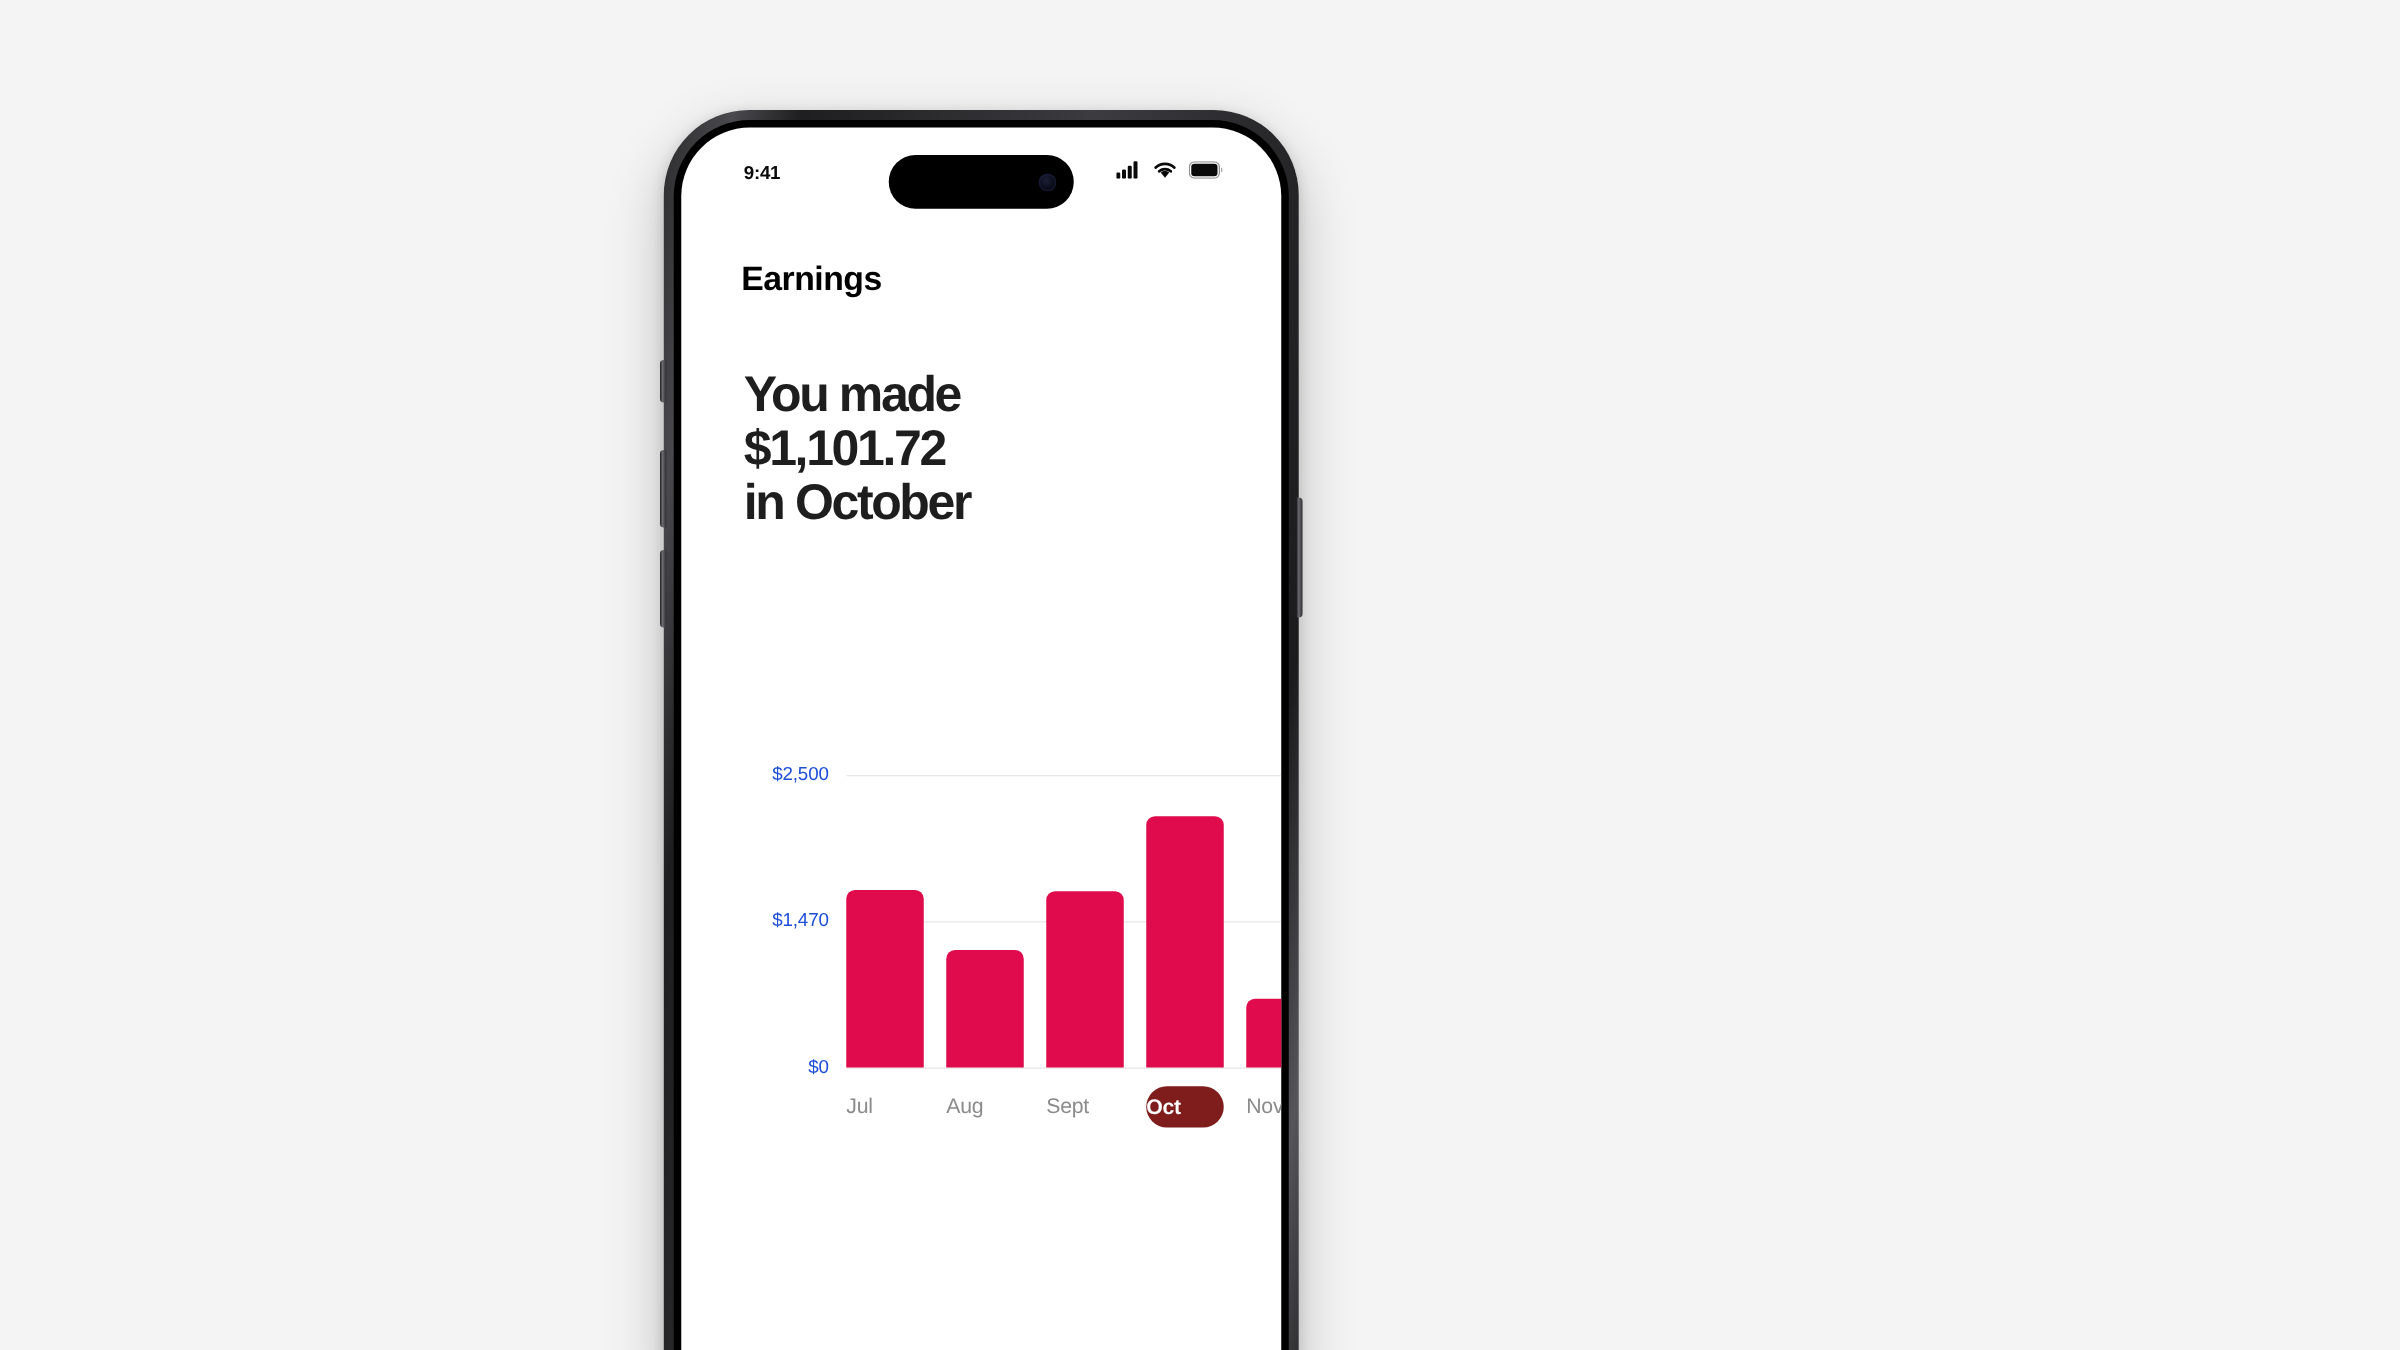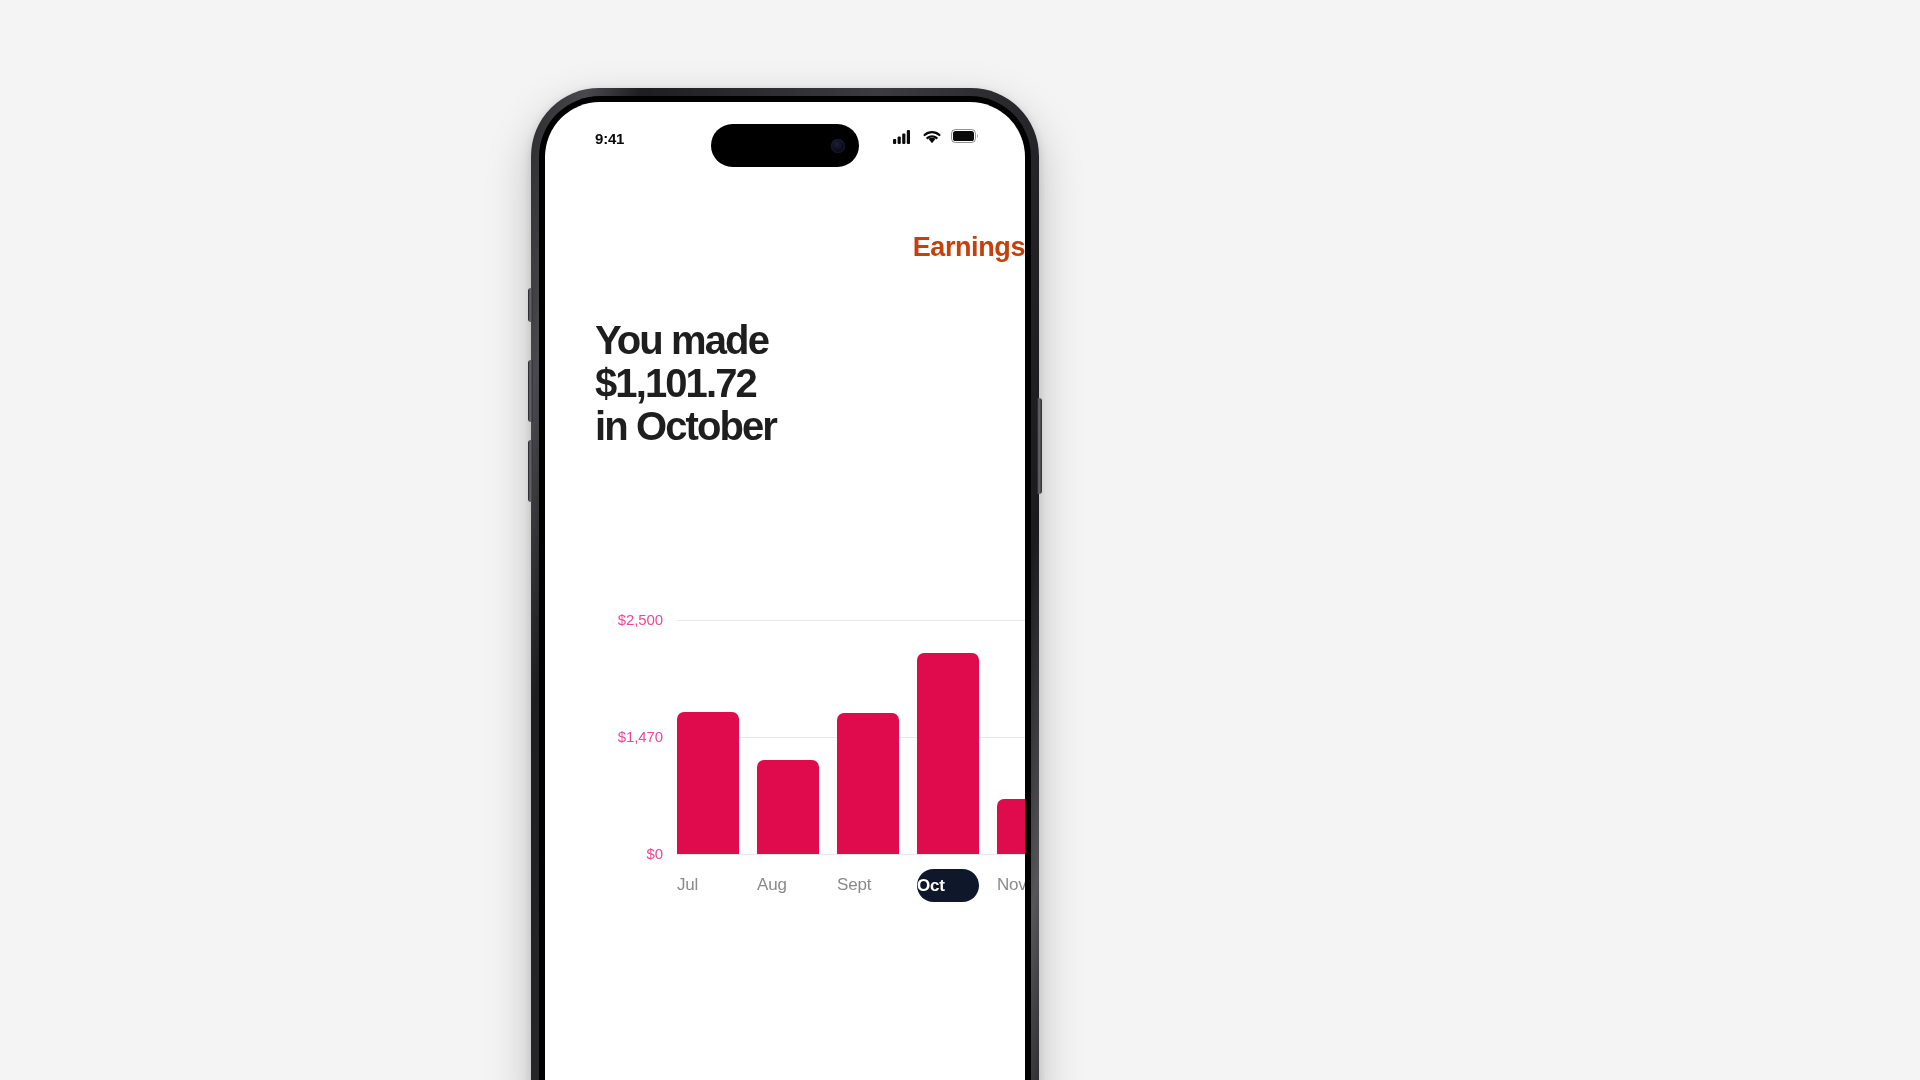--- a/index.html
+++ b/index.html
@@ -60,43 +60,42 @@
     position:absolute; right:14px; top:50%; transform:translateY(-50%);
     width:14px; height:14px; border-radius:50%;
     background:radial-gradient(circle at 42% 38%, #1c2038 0%, #0a0c18 55%, #050508 100%);
     box-shadow:inset 0 0 2px rgba(70,80,160,.6);
   }
 
   
   #app-content { position:absolute; left:0; top:66px; width:100%; bottom:0; }
 
   #page-title {
-    font-size:27px; font-weight:600; color:#c2410c;
+    font-size:27px; font-weight:600; color:#000000;
     letter-spacing:-.4px;
-    margin:64px 0 0 48px;
-    text-align:right;
+    margin:40px 0 0 48px;
   }
 
   #headline {
     margin:56px 0 0 50px;
     font-size:40px; font-weight:700; line-height:1.07;
     letter-spacing:-1.9px; color:#1e1e1e;
   }
   #headline-amount { display:block; }
 
   
   #chart { position:absolute; left:0; right:0; top:452px; height:290px; }
 
   .grid-row {
     position:absolute; left:46px; right:0; height:1px;
     display:flex; align-items:center;
   }
   .grid-label {
     width:72px; flex:0 0 72px; text-align:right;
-    font-size:15px; color:#ec4899; letter-spacing:-.1px;
+    font-size:15px; color:#1d4ed8; letter-spacing:-.1px;
     transform:translateY(-1px);
   }
   .grid-line { flex:1; height:1px; background:#e8e8e8; margin-left:14px; }
 
   #bars {
     position:absolute; left:132px; right:0; bottom:56px; top:0;
     display:flex; align-items:flex-end; gap:18px;
   }
   .bar-col { flex:0 0 62px; height:100%; display:flex; align-items:flex-end; }
   .bar {
@@ -108,21 +107,21 @@
   #month-labels {
     position:absolute; left:132px; right:0; bottom:0; height:50px;
     display:flex; align-items:center; gap:18px;
   }
   .month-label {
     flex:0 0 62px; 
     font-size:17px; color:#8b8b8b; letter-spacing:-.2px;
   }
   .month-label.active {
     color:#ffffff; font-weight:700;
-    background:#0f172a; border-radius:19px;
+    background:#7f1d1d; border-radius:19px;
     padding:8px 0; line-height:1;
   }
 </style>
 </head>
 <body>
 
 <div id="phone-frame">
 
   <div class="side-btn" id="silent-switch"></div>
   <div class="side-btn" id="volume-up"></div>

